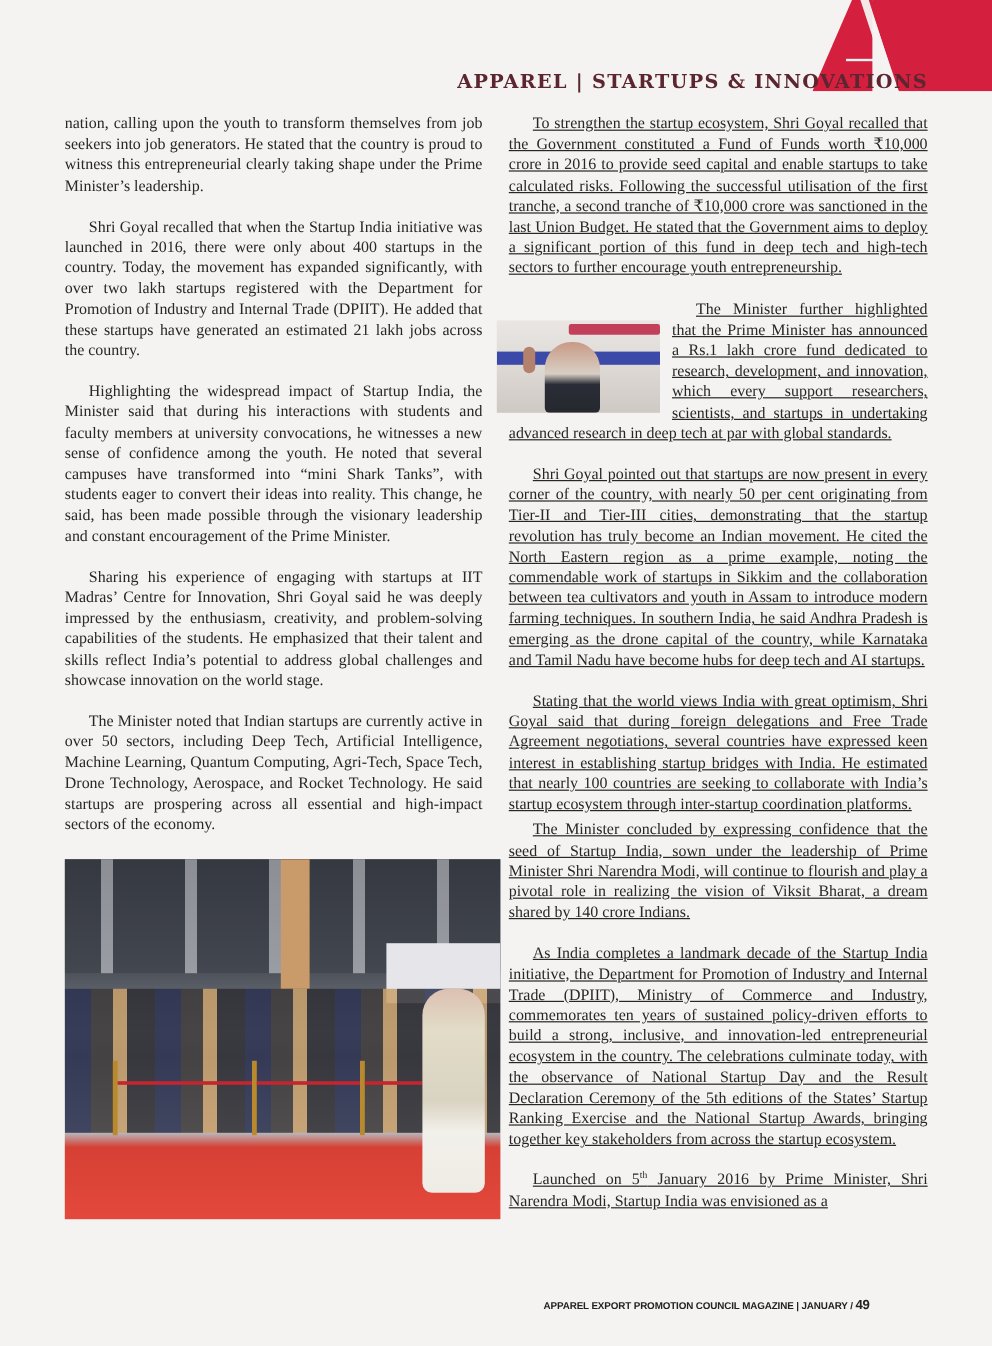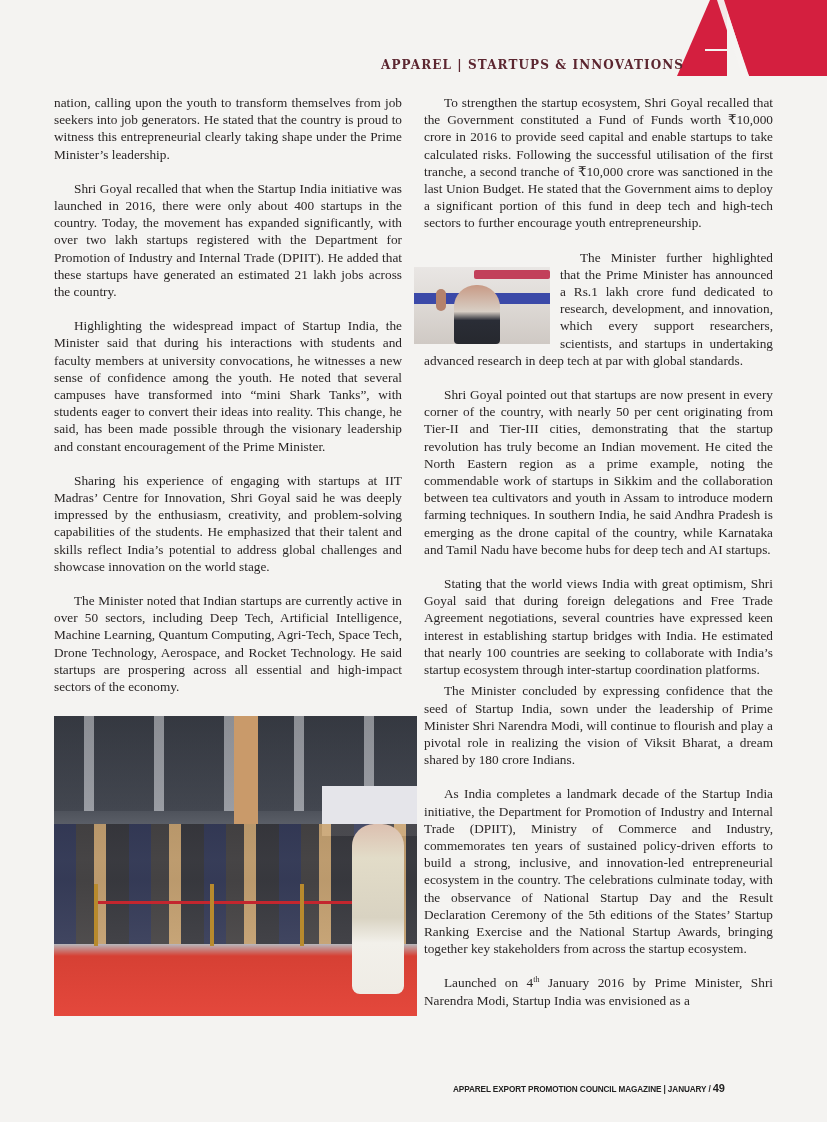--- a/index.html
+++ b/index.html
@@ -6,26 +6,26 @@
   body {
     width: 827px; height: 1122px; position: relative; overflow: hidden;
     background: #f4f3f1;
     font-family: "Liberation Serif", "DejaVu Serif", serif;
     color: #2a2626;
   }
   .logo { position: absolute; right: 0; top: 0; width: 150px; height: 76px; }
   .section-header {
     position: absolute; left: 381px; top: 58px;
     font-family: "DejaVu Serif", "Liberation Serif", serif;
-    font-weight: bold; font-size: 12px; letter-spacing: 1.1px;
+    font-weight: bold; font-size: 16px; letter-spacing: 1.1px;
     color: #5c2630; white-space: nowrap;
   }
   .col { position: absolute; font-size: 13.3px; line-height: 17.2px; text-align: justify; }
   .col-left { left: 54px; top: 94px; width: 348px; }
-  .col-right { left: 424px; top: 94px; width: 349px; }
+  .col-right { left: 424px; top: 94px; width: 349px; text-decoration: underline; }
   .col p { margin: 0; text-indent: 20px; }
   .col p.no-indent { text-indent: 0; }
   .gap { height: 17px; }
   .gap-s { height: 4px; }
   .small-photo {
     float: left; width: 136px; height: 77px; margin: 18px 10px 4px -10px;
     position: relative; overflow: hidden;
     background: linear-gradient(180deg, #e9e6e4 0%, #e0dcd8 40%, #cfc9c4 100%);
   }
   .small-photo .banner1 { position:absolute; left:60px; top:3px; width:76px; height:9px; background:#c2405a; border-radius:2px; }
@@ -98,22 +98,22 @@
     <div class="banner2"></div>
     <div class="figure"></div>
     <div class="hand"></div>
   </div>
   <p>The Minister further highlighted that the Prime Minister has announced a Rs.1 lakh crore fund dedicated to research, development, and innovation, which every support researchers, scientists, and startups in undertaking advanced research in deep tech at par with global standards.</p>
   <div class="gap" style="clear:both"></div>
   <p>Shri Goyal pointed out that startups are now present in every corner of the country, with nearly 50 per cent originating from Tier-II and Tier-III cities, demonstrating that the startup revolution has truly become an Indian movement. He cited the North Eastern region as a prime example, noting the commendable work of startups in Sikkim and the collaboration between tea cultivators and youth in Assam to introduce modern farming techniques. In southern India, he said Andhra Pradesh is emerging as the drone capital of the country, while Karnataka and Tamil Nadu have become hubs for deep tech and AI startups.</p>
   <div class="gap"></div>
   <p>Stating that the world views India with great optimism, Shri Goyal said that during foreign delegations and Free Trade Agreement negotiations, several countries have expressed keen interest in establishing startup bridges with India. He estimated that nearly 100 countries are seeking to collaborate with India’s startup ecosystem through inter-startup coordination platforms.</p>
   <div class="gap-s"></div>
-  <p>The Minister concluded by expressing confidence that the seed of Startup India, sown under the leadership of Prime Minister Shri Narendra Modi, will continue to flourish and play a pivotal role in realizing the vision of  Viksit Bharat, a dream shared by 180 crore Indians.</p>
+  <p>The Minister concluded by expressing confidence that the seed of Startup India, sown under the leadership of Prime Minister Shri Narendra Modi, will continue to flourish and play a pivotal role in realizing the vision of  Viksit Bharat, a dream shared by 140 crore Indians.</p>
   <div class="gap"></div>
   <p>As India completes a landmark decade of the Startup India initiative, the Department for Promotion of Industry and Internal Trade (DPIIT), Ministry of Commerce and Industry, commemorates ten years of sustained policy-driven efforts to build a strong, inclusive, and innovation-led entrepreneurial ecosystem in the country. The celebrations culminate today, with the observance of National Startup Day and the Result Declaration Ceremony of the 5th editions of the States’ Startup Ranking Exercise and the National Startup Awards, bringing together key stakeholders from across the startup ecosystem.</p>
   <div class="gap"></div>
-  <p><span>Launched on 4</span><sup>th</sup><span> January 2016 by Prime Minister, Shri Narendra Modi, Startup India was envisioned as a</span></p>
+  <p><span>Launched on 5</span><sup>th</sup><span> January 2016 by Prime Minister, Shri Narendra Modi, Startup India was envisioned as a</span></p>
 </div>
 
 <div class="footer">
   <span>APPAREL EXPORT PROMOTION COUNCIL MAGAZINE | JANUARY</span><span> / </span><span class="page-no">49</span>
 </div>
 
 </body></html>

